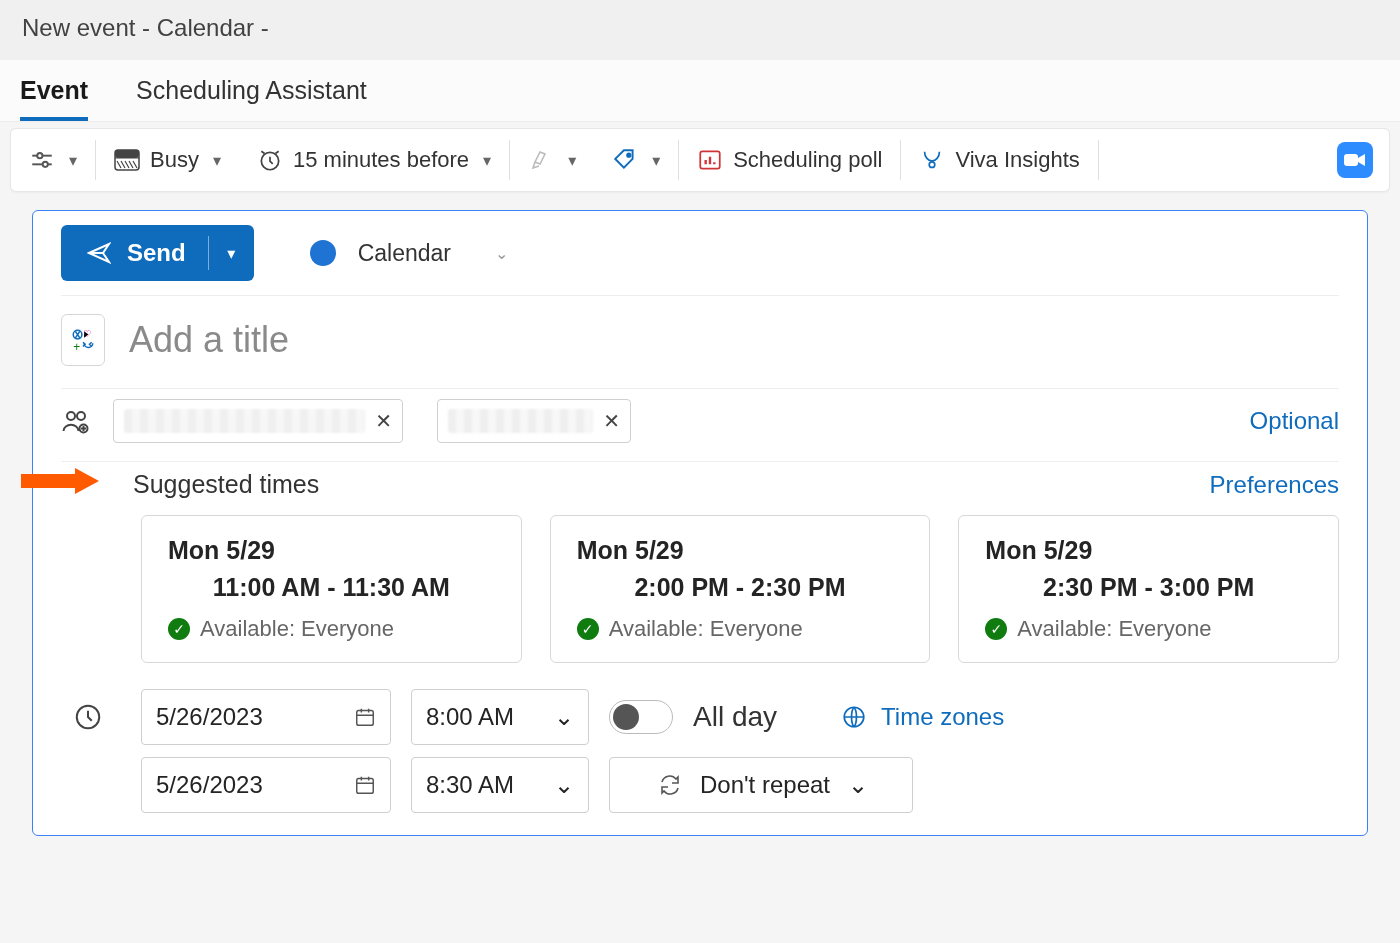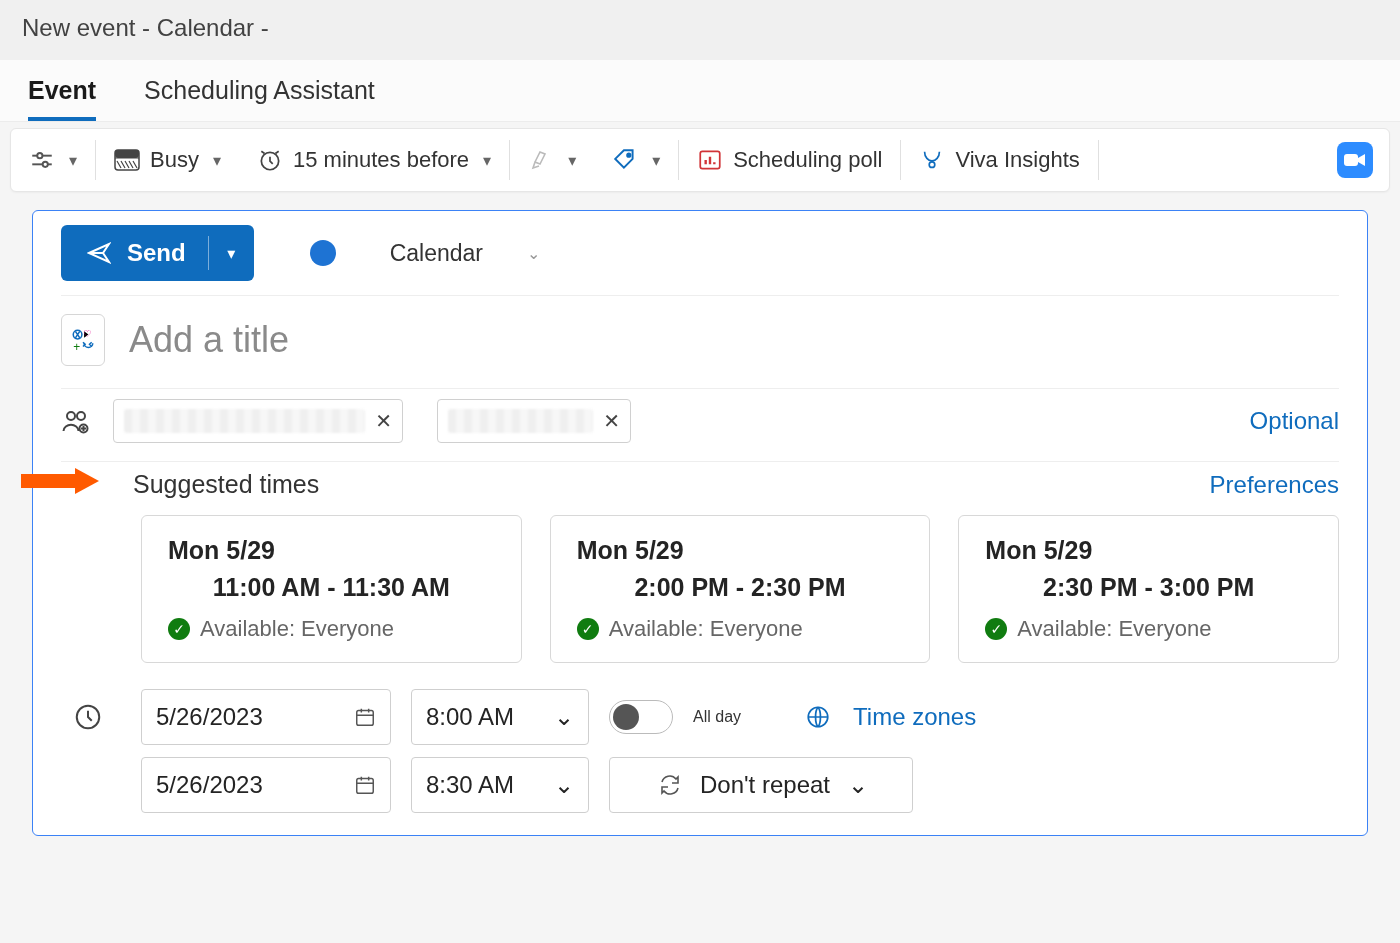--- a/index.html
+++ b/index.html
@@ -2,21 +2,21 @@
 <html><head>
 <meta charset="utf-8">
 <style>
   * { box-sizing: border-box; margin: 0; padding: 0; font-family: "Segoe UI", -apple-system, Arial, sans-serif; }
   body { background: #f5f5f5; color: #242424; width: 1400px; }
 
   
   .titlebar { height: 60px; padding: 14px 22px; font-size: 24px; color: #424242; background: #f0f0f0; }
 
   
-  .tabsbar { background: #fbfbfb; padding: 0 28px; border-bottom: 1px solid #ececec; display: flex; gap: 48px; }
+  .tabsbar { background: #fbfbfb; padding: 0 20px; border-bottom: 1px solid #ececec; display: flex; gap: 48px; }
   .tab { padding: 16px 0 12px; font-size: 25px; color: #333; cursor: pointer; border-bottom: 4px solid transparent; }
   .tab.active { font-weight: 600; color: #1a1a1a; border-bottom-color: #0f6cbd; }
 
   
   .toolbar { background: #fff; border: 1px solid #e6e6e6; border-radius: 6px; margin: 6px 10px; height: 64px;
              display: flex; align-items: center; gap: 0; box-shadow: 0 1px 2px rgba(0,0,0,.04); }
   .tb-btn { display: flex; align-items: center; gap: 10px; padding: 0 18px; height: 100%;
             font-size: 22px; color: #333; cursor: pointer; background: none; border: none; }
   .tb-btn .chev { font-size: 16px; color: #666; margin-left: 4px; }
   .tb-sep { width: 1px; height: 40px; background: #e0e0e0; }
@@ -26,21 +26,21 @@
 
   
   .card { background: #fff; border: 1px solid #3b82f6; border-radius: 6px; margin: 18px 32px 0 32px; padding: 0; }
   .row { display: flex; align-items: center; padding: 14px 28px; gap: 22px; }
   .send-btn { background: #0f6cbd; color: #fff; border: none; border-radius: 6px; height: 56px;
               display: flex; align-items: center; overflow: hidden; cursor: pointer; }
   .send-btn .main { display: flex; align-items: center; gap: 16px; padding: 0 22px 0 26px; font-size: 24px; font-weight: 600; }
   .send-btn .split { width: 46px; border-left: 1px solid rgba(255,255,255,.45); height: 60%; display: flex;
                      align-items: center; justify-content: center; }
   .cal-dot { width: 26px; height: 26px; border-radius: 50%; background: #1e73d3; margin-left: 34px; }
-  .cal-label { font-size: 23px; color: #333; margin-left: 32px; }
+  .cal-label { font-size: 23px; color: #333; }
   .cal-chev { margin-left: 22px; color: #999; }
 
   .divider { height: 1px; background: #eee; margin: 0 28px; }
 
   .title-row { padding: 18px 28px 22px; gap: 24px; }
   .emoji-btn { width: 44px; height: 52px; border: 1px solid #d6d6d6; border-radius: 6px; display: flex;
                align-items: center; justify-content: center; cursor: pointer; }
   .title-input { flex: 1; border: none; outline: none; font-size: 36px; color: #8a8a8a; font-weight: 400; }
   .title-input::placeholder { color: #8a8a8a; }
 
@@ -71,22 +71,22 @@
   .dt-row { display: flex; align-items: center; gap: 20px; padding: 6px 28px 6px 40px; }
   .clock-ico { width: 30px; height: 30px; color: #444; margin-right: 18px; }
   .field { border: 1px solid #cfcfcf; border-radius: 4px; height: 56px; padding: 0 14px; display: flex;
            align-items: center; background: #fff; font-size: 24px; gap: 14px; }
   .datefield { width: 250px; justify-content: space-between; }
   .timefield { width: 178px; justify-content: space-between; }
   .repeatfield { width: 304px; gap: 18px; padding-left: 48px; }
   .toggle { width: 64px; height: 34px; border: 1px solid #bbb; border-radius: 17px; display: inline-flex;
             align-items: center; padding: 3px; background: #fff; cursor: pointer; }
   .toggle .knob { width: 26px; height: 26px; border-radius: 50%; background: #555; }
-  .allday-lbl { font-size: 16px; color: #333; }
-  .tz-link { color: #0f6cbd; font-size: 24px; display: inline-flex; align-items: center; gap: 22px; cursor: pointer; }
+  .allday-lbl { font-size: 28px; color: #333; }
+  .tz-link { color: #0f6cbd; font-size: 24px; display: inline-flex; align-items: center; gap: 14px; cursor: pointer; }
 
   .chev { display: inline-block; }
   svg { display: block; }
 </style>
 </head>
 <body>
 
 <div class="titlebar">
   <span>New event - Calendar -</span>
 </div>

